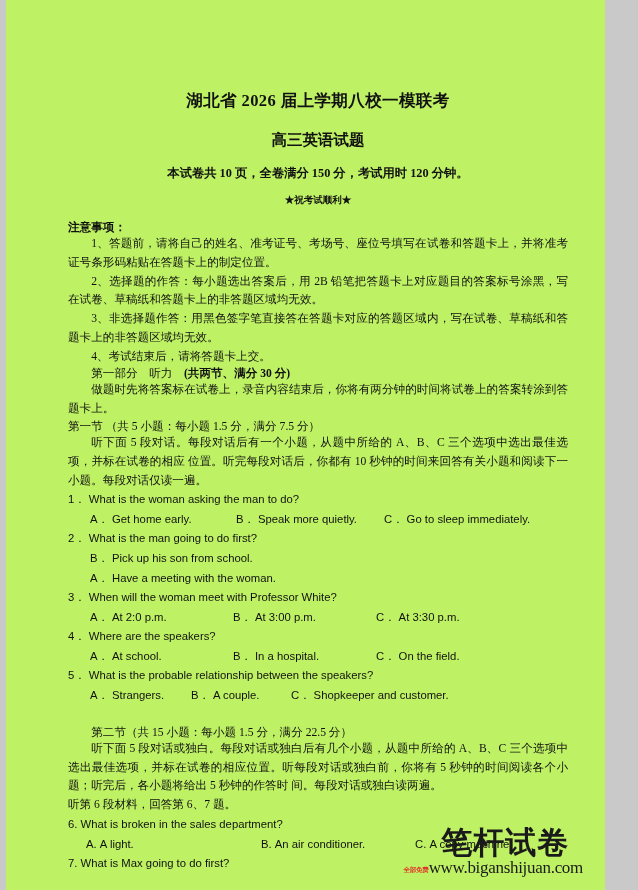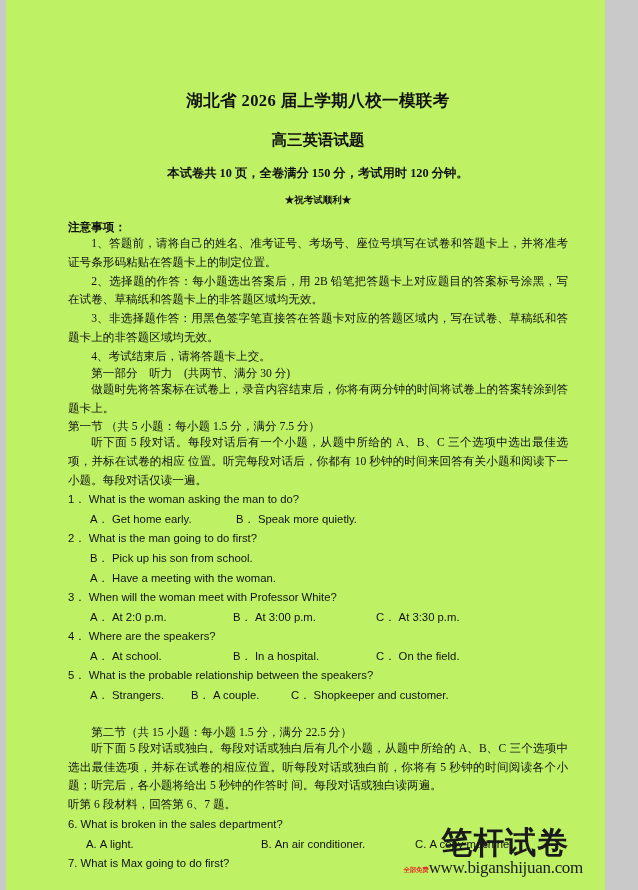--- a/index.html
+++ b/index.html
@@ -81,21 +81,21 @@
   .para.indent {
     text-indent: 2em;
   }
 
   
   .sec-line {
     font-size: 11.6px;
     color: #111;
     margin: 0;
   }
-  .sec-line .bold { font-weight: normal; }
+  .sec-line .bold { font-weight: bold; }
   .sec-line.indent { text-indent: 2em; }
 
   
   .qblock { margin: 0; }
   .q-stem {
     font-size: 11.3px;
     line-height: 1.75;
     color: #111;
     font-family: "Liberation Sans", "DejaVu Sans", sans-serif;
     white-space: nowrap;
@@ -183,20 +183,21 @@
     <p class="sec-line">第一节 （共 5 小题：每小题 1.5 分，满分 7.5 分）</p>
     <p class="para indent">听下面 5 段对话。每段对话后有一个小题，从题中所给的 A、B、C 三个选项中选出最佳选项，并标在试卷的相应 位置。听完每段对话后，你都有 10 秒钟的时间来回答有关小题和阅读下一小题。每段对话仅读一遍。</p>
 
     <div>
 
       <div class="qblock">
         <div class="q-stem"><span>1．</span>&nbsp;<span>What is the woman asking the man to do?</span></div>
         <div class="q-opts">
           <span class="opt" style="left:22px"><span>A．</span>&nbsp;<span>Get home early.</span></span>
           <span class="opt" style="left:168px"><span>B．</span>&nbsp;<span>Speak more quietly.</span></span>
+          <span class="opt" style="left:316px"><span>C．</span>&nbsp;<span>Go to sleep immediately.</span></span>
         </div>
       </div>
 
       <div class="qblock">
         <div class="q-stem"><span>2．</span>&nbsp;<span>What is the man going to do first?</span></div>
         <div class="q-opts stacked">
           <div><span>B．</span>&nbsp;<span>Pick up his son from school.</span></div>
           <div><span>A．</span>&nbsp;<span>Have a meeting with the woman.</span></div>
         </div>
       </div>

